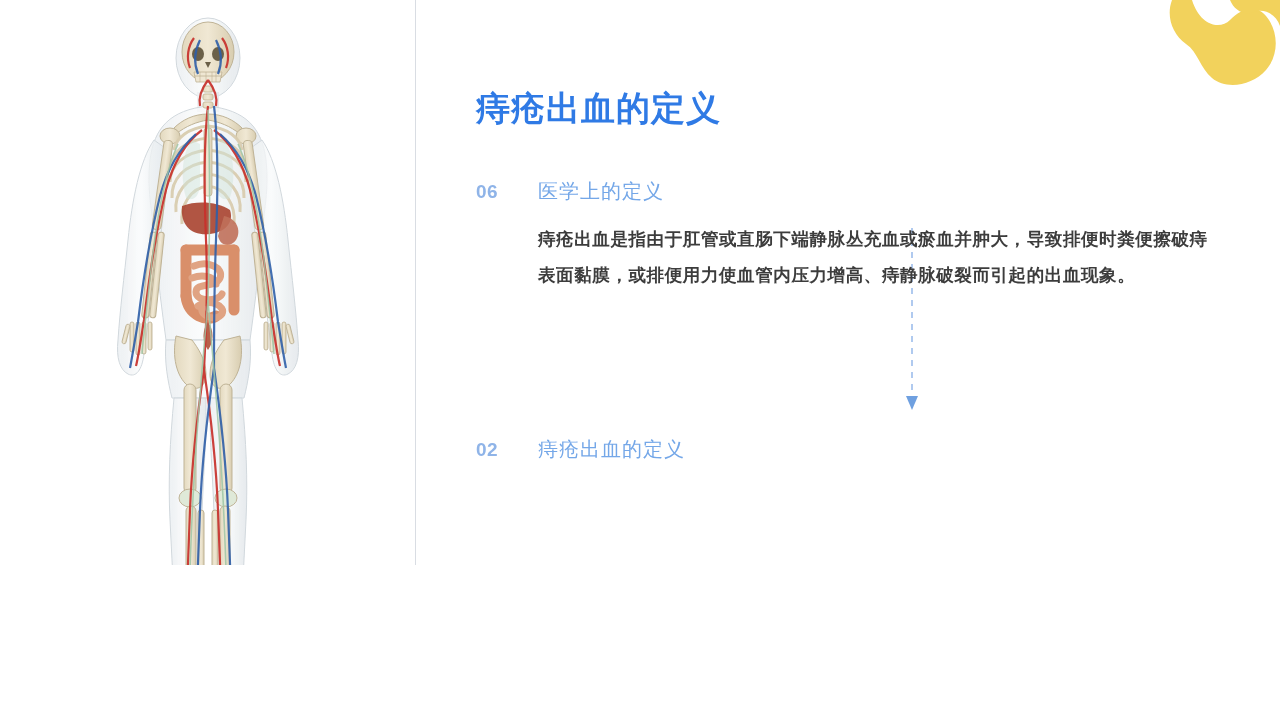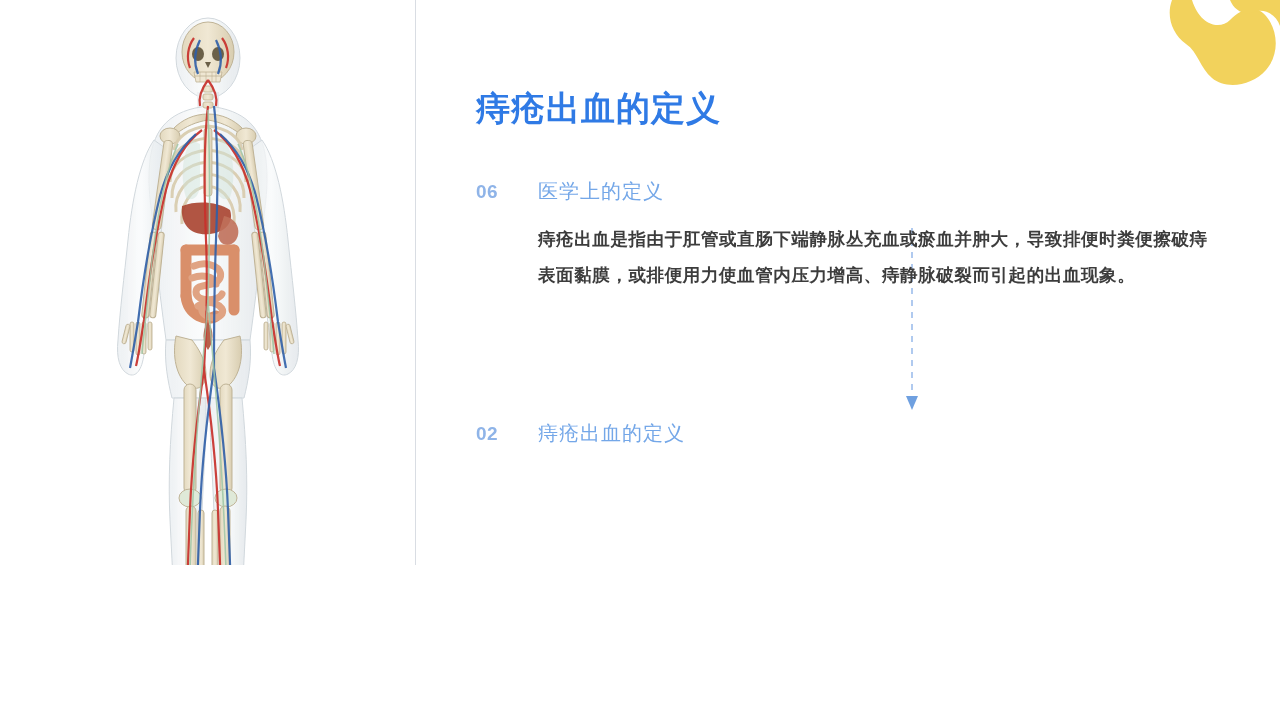--- a/index.html
+++ b/index.html
@@ -76,21 +76,21 @@
     line-height: 1.2;
     white-space: nowrap;
   }
 
   .section {
     position: absolute;
     left: 60px;
     width: 760px;
   }
   .section-1 { top: 178px; }
-  .section-2 { top: 420px; }
+  .section-2 { top: 436px; }
 
   .sec-head {
     display: flex;
     align-items: baseline;
     gap: 36px;
   }
   .sec-num {
     font-size: 19px;
     color: #8fb4e8;
     font-weight: bold;

